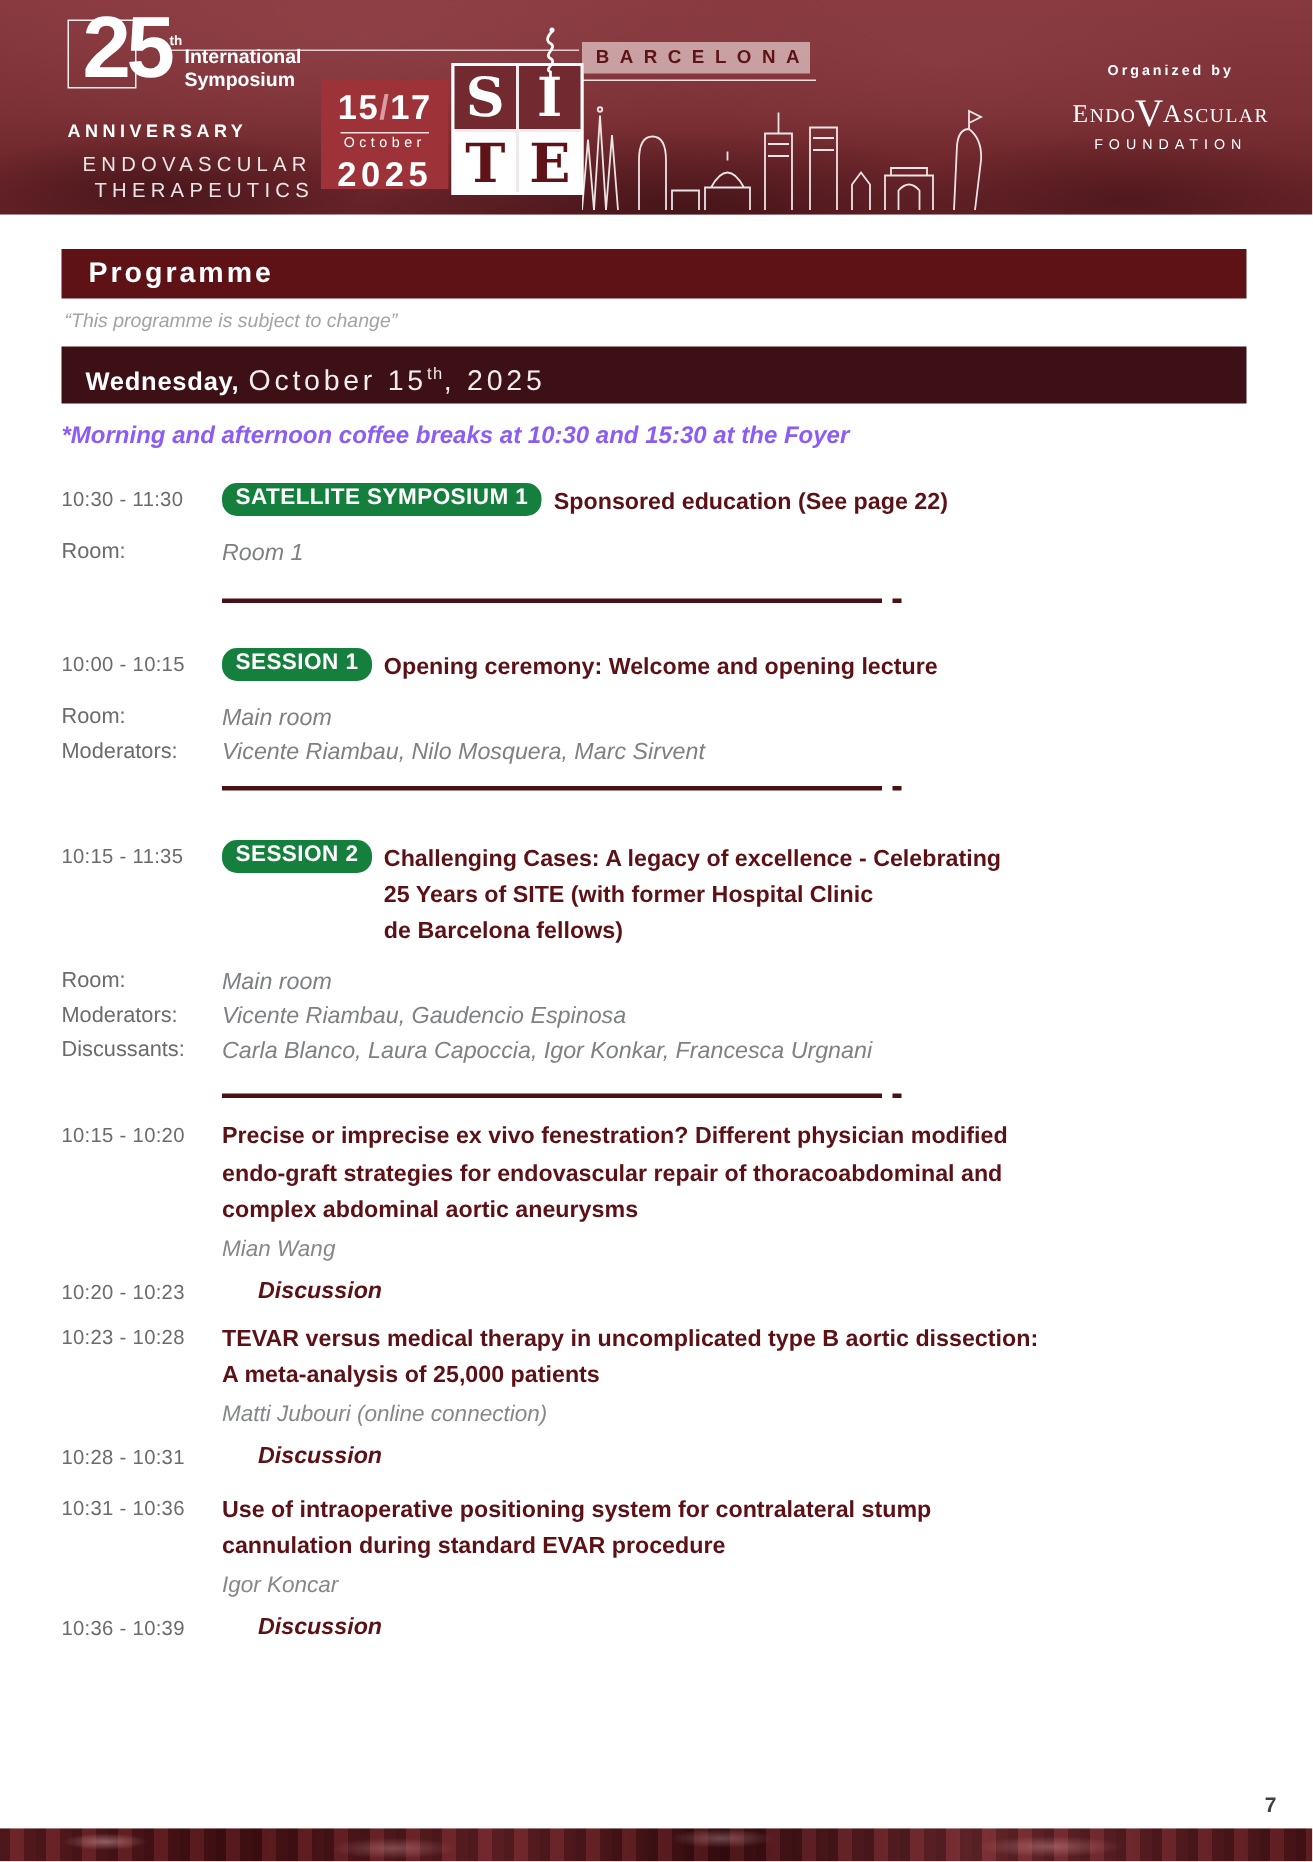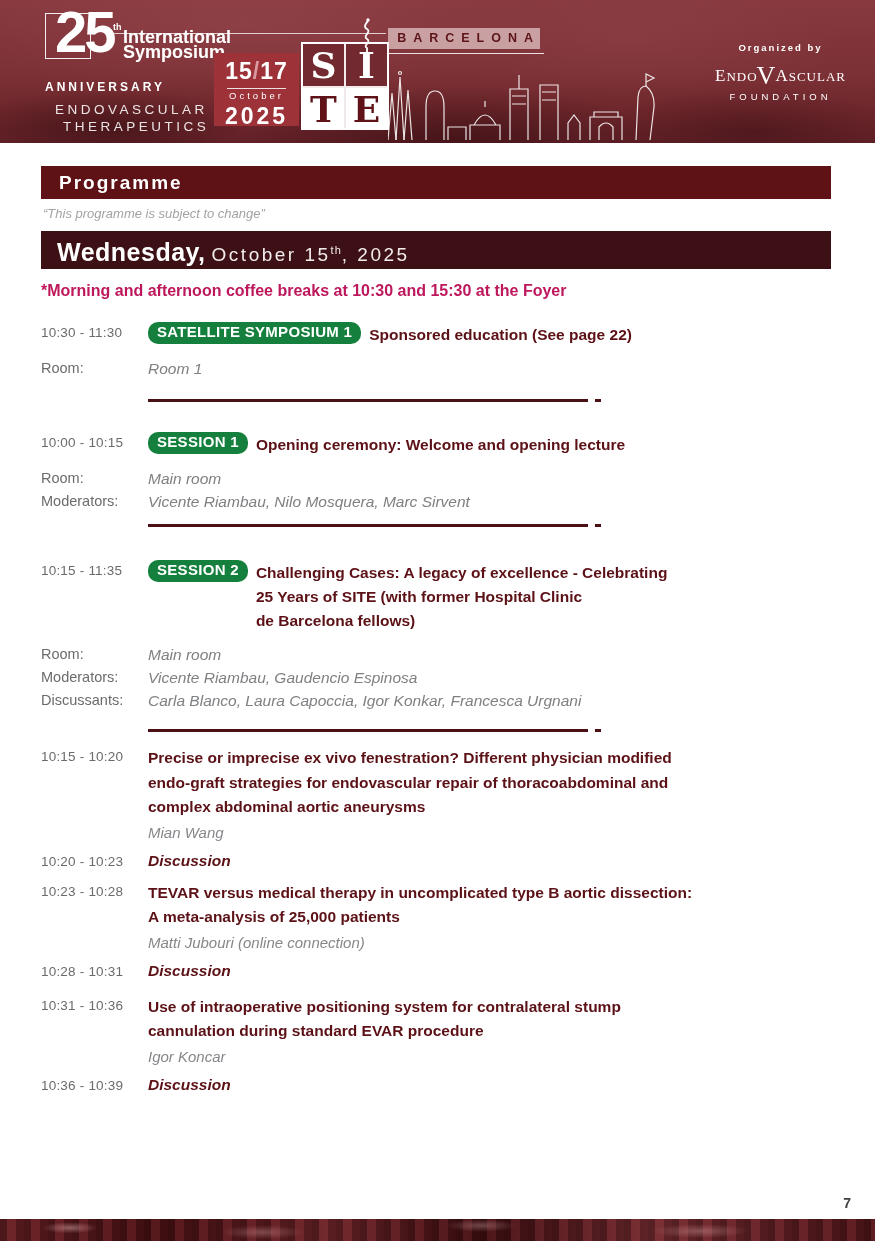--- a/index.html
+++ b/index.html
@@ -18,21 +18,21 @@
       radial-gradient(ellipse 300px 90px at 72% 28%, rgba(168,92,97,0.18), transparent 70%),
       linear-gradient(180deg, #87393f 0%, #7c3136 50%, #6e272c 78%, #622127 100%);
   }
   .hdr-topline { position:absolute; left:114px; top:33px; width:272px; height:1px; background:rgba(255,255,255,0.75); }
 
   .anniv { position:absolute; left:55px; top:8px; width:170px; color:#fff; }
   .anniv-row { position:relative; height:64px; }
   .anniv-box { position:absolute; left:-10px; top:5px; width:46px; height:46px; border:1.5px solid rgba(255,255,255,0.92); }
   .anniv-25 { position:absolute; left:0px; top:-10px; font-size:58px; font-weight:bold; letter-spacing:-3px; }
   .anniv-th { position:absolute; left:58px; top:14px; font-size:9px; font-weight:bold; }
-  .anniv-intl { position:absolute; left:68px; top:22px; font-size:18px; font-weight:bold; line-height:15px; }
+  .anniv-intl { position:absolute; left:68px; top:22px; font-size:13px; font-weight:bold; line-height:15px; }
   .anniv-label { margin:8px 0 0 -10px; font-size:12px; font-weight:bold; letter-spacing:3px; }
   .anniv-org { margin:7px 0 0 0px; font-size:13.5px; letter-spacing:3.5px; color:rgba(255,255,255,0.88); line-height:17px; }
   .anniv-org .l2 { margin-left:8px; }
 
   .datebox { position:absolute; left:214px; top:53px; width:85px; height:73px; background:#9d3338; color:#fff; text-align:center; padding-top:5px; }
   .datebox .days { font-size:23px; font-weight:bold; letter-spacing:1px; }
   .datebox .days .slash { color:#d99ba0; font-weight:bold; }
   .datebox .month { display:inline-block; font-size:9.5px; letter-spacing:3px; border-top:1px solid rgba(255,255,255,0.85); padding:1px 2px 1px; margin-top:0px; }
   .datebox .year { font-size:23px; font-weight:bold; letter-spacing:3px; margin-top:0px; }
 
@@ -57,25 +57,25 @@
   .orgby .found { margin-top:3px; font-size:9.5px; letter-spacing:4px; }
 
   
   .page-body { margin:0 44px 0 41px; }
 
   .programme-bar { margin-top:23px; height:33px; line-height:33px; background:#5e1216; color:#fff;
     font-size:19px; font-weight:bold; letter-spacing:2px; padding-left:18px; }
   .disclaimer { margin-top:7px; margin-left:2px; font-size:13px; font-style:italic; color:#a3a3a5; }
 
   .day-bar { margin-top:10px; height:38px; line-height:38px; background:#3c1014; color:#fff; padding-left:16px; }
-  .day-bar .day { font-size:25px; font-weight:bold; letter-spacing:0.5px; }
+  .day-bar .day { font-size:17px; font-weight:bold; letter-spacing:0.5px; }
   .day-bar .rest { font-size:19px; letter-spacing:2.5px; color:#f2ecec; margin-left:6px; }
   .day-bar sup { font-size:11px; letter-spacing:1px; }
 
-  .note { margin-top:13px; font-size:16px; font-weight:bold; color:#be185d; }
+  .note { margin-top:13px; font-size:16px; font-weight:bold; font-style:italic; color:#8b5cf6; }
 
   .session { margin-top:22px; }
   .session.mt30 { margin-top:30px; }
   .session.mt33 { margin-top:33px; }
   .session-head { display:grid; grid-template-columns:107px auto; }
   .session-head-inner { display:flex; align-items:flex-start; gap:8px; }
   .time { font-size:13.5px; color:#6a6b6d; padding-top:3px; letter-spacing:0.2px; }
   .badge { flex:none; background:#15803d; color:#fff; font-size:15px; font-weight:bold; letter-spacing:0.3px; padding:1px 9px 3px; line-height:18px;border-radius:10px; }
   .session-title { font-size:15.5px; font-weight:bold; color:#5c1116; line-height:24px; white-space:pre-line; padding-top:1px; }
   .session-details { margin-top:10px; }
@@ -83,21 +83,21 @@
   .detail-label { font-size:14.5px; color:#6a6b6d; }
   .detail-value { font-size:15.5px; font-style:italic; color:#7e8083; }
 
   .divider { margin:19px 0 0 107px; width:440px; height:3px; background:#4a1014; position:relative; }
   .divider.mt11 { margin-top:11px; }
   .divider.mt17 { margin-top:17px; }
   .divider::after { content:""; position:absolute; right:-13px; bottom:0; width:6px; height:3px; background:#4a1014; }
 
   .talk { display:grid; grid-template-columns:107px 1fr; margin-top:14px; }
   .talk.first { }
-  .talk.disc { margin-top:8px; }
+  .talk.disc { margin-top:8px;gap:24px; }
   .talk.after-disc { margin-top:10px; }
   .talk-title { font-size:15.5px; font-weight:bold; color:#5c1116; line-height:24.5px; white-space:pre-line; }
   .talk-speaker { font-size:15px; font-style:italic; color:#85878a; line-height:21px; margin-top:2px; }
   .discussion-label { font-size:15.5px; font-weight:bold; font-style:italic; color:#5c1116; line-height:20px; }
 
   .page-number { position:absolute; right:24px; bottom:30px; font-size:14px; font-weight:bold; color:#414042; }
 
   .footer-strip { position:absolute; left:0; bottom:0; width:875px; height:22px;
     background:
       radial-gradient(ellipse 40px 8px at 8% 40%, rgba(222,170,172,0.50), transparent 70%),

